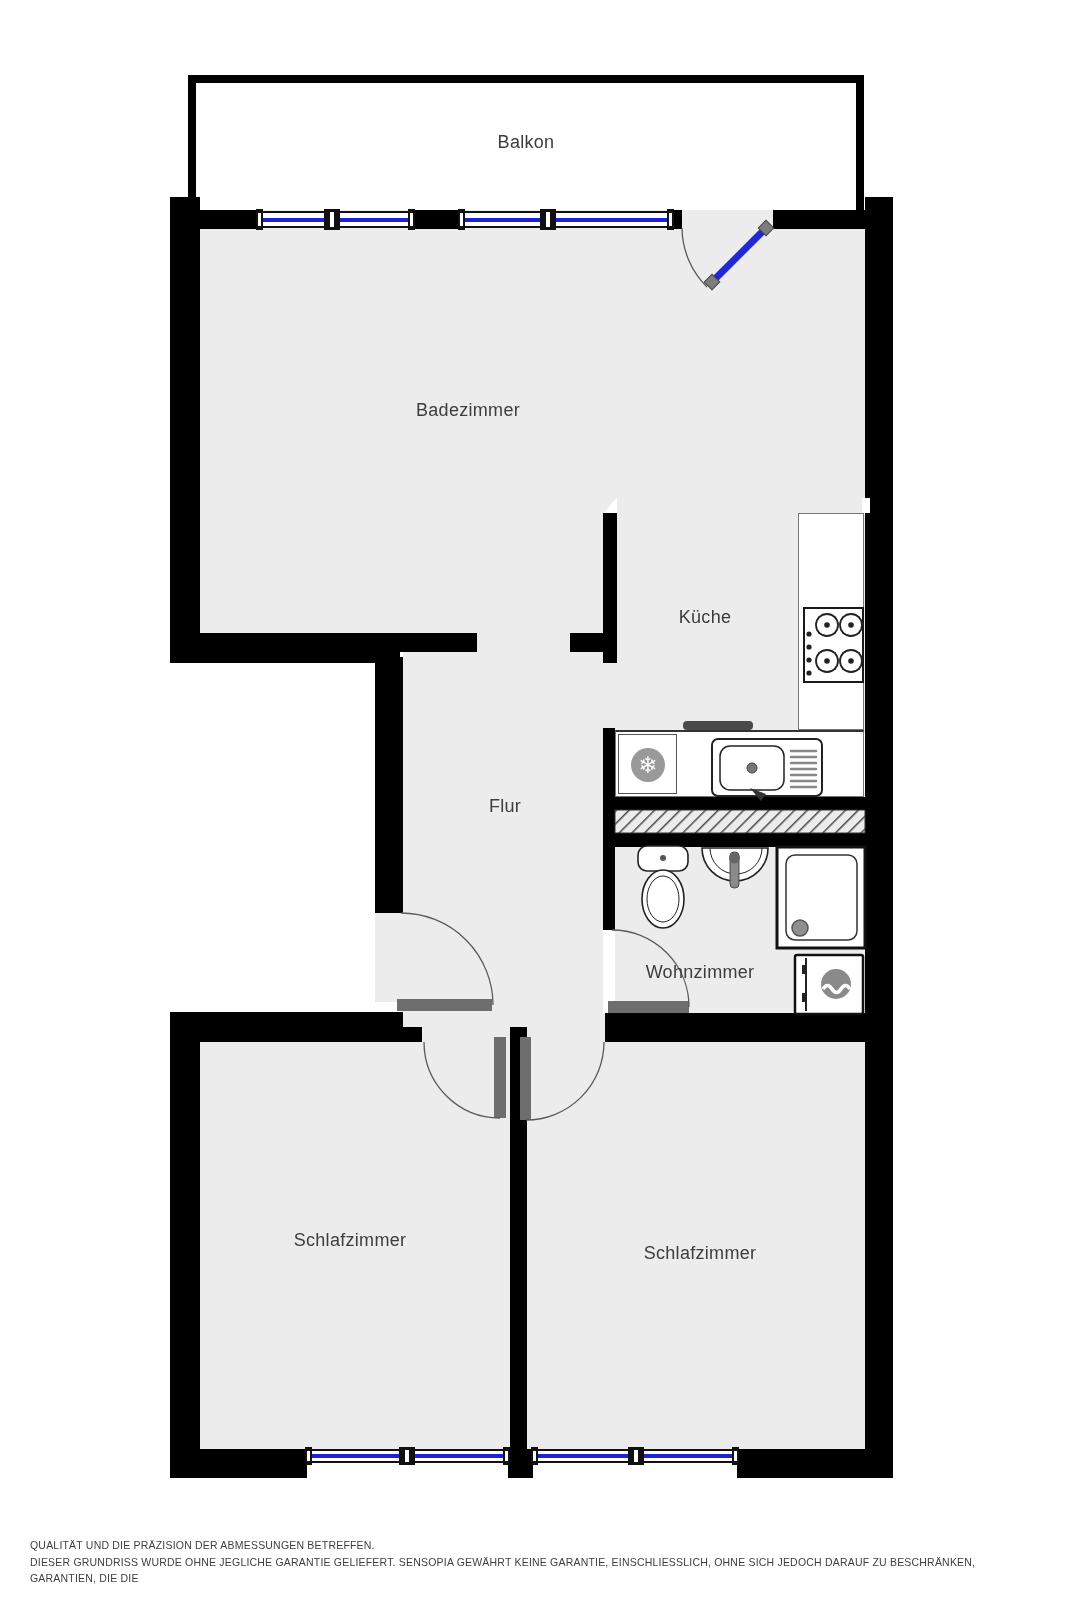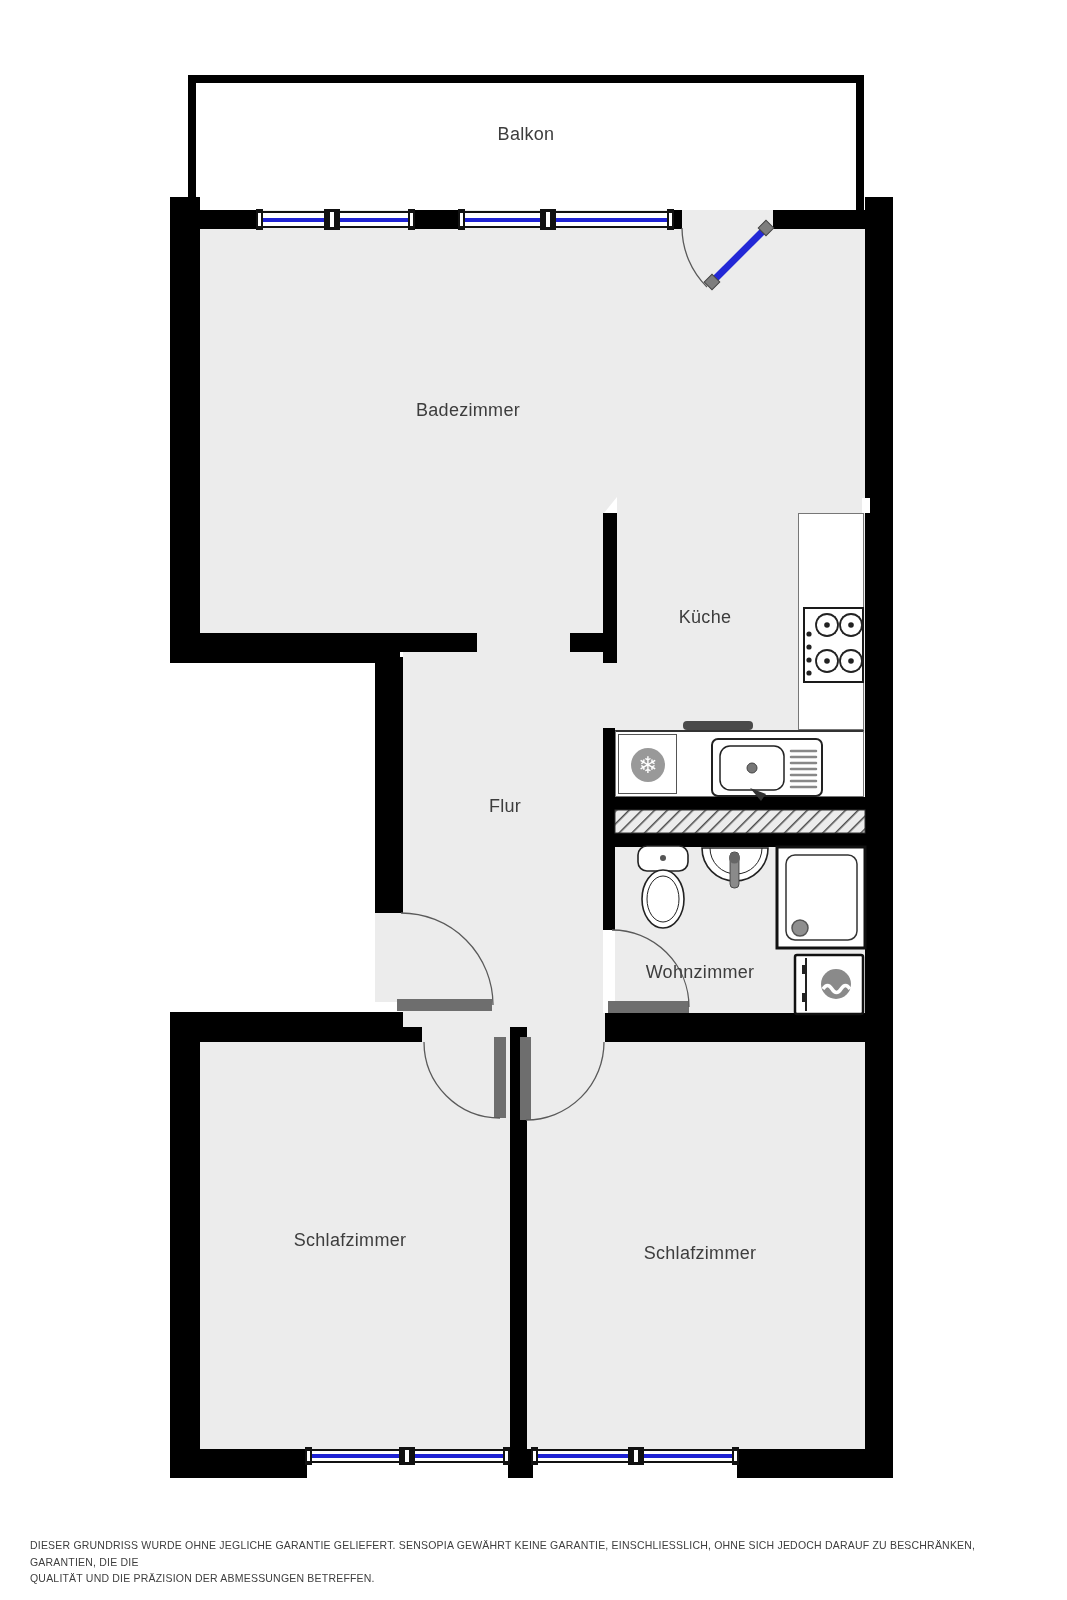--- a/index.html
+++ b/index.html
@@ -206,26 +206,26 @@
     <g>
       <rect x="795" y="955" width="68" height="59" rx="2" fill="#fff" stroke="#111" stroke-width="2.5"></rect>
       <line x1="806" y1="958" x2="806" y2="1011" stroke="#222" stroke-width="2"></line>
       <rect x="802" y="965" width="5" height="9" fill="#222"></rect>
       <rect x="802" y="993" width="5" height="9" fill="#222"></rect>
       <circle cx="836" cy="984" r="15" fill="#8a8a8a"></circle>
       <path d="M 823 989 q 4.5 -7 9 0 q 4.5 7 9 0 q 4.5 -7 9 0" stroke="#fff" stroke-width="3.5" fill="none"></path>
     </g>
   </svg>
 
-  <div class="label" style="left:526px;top:134px">Balkon</div>
+  <div class="label" style="left:526px;top:142px">Balkon</div>
   <div class="label" style="left:468px;top:410px">Badezimmer</div>
   <div class="label" style="left:705px;top:617px">Küche</div>
   <div class="label" style="left:505px;top:806px">Flur</div>
   <div class="label" style="left:700px;top:972px">Wohnzimmer</div>
   <div class="label" style="left:350px;top:1240px">Schlafzimmer</div>
   <div class="label" style="left:700px;top:1253px">Schlafzimmer</div>
 
   <div id="disclaimer">
+    <div>QUALITÄT UND DIE PRÄZISION DER ABMESSUNGEN BETREFFEN.</div>
     <div>DIESER GRUNDRISS WURDE OHNE JEGLICHE GARANTIE GELIEFERT. SENSOPIA GEWÄHRT KEINE GARANTIE, EINSCHLIESSLICH, OHNE SICH JEDOCH DARAUF ZU BESCHRÄNKEN, GARANTIEN, DIE DIE</div>
-    <div>QUALITÄT UND DIE PRÄZISION DER ABMESSUNGEN BETREFFEN.</div>
   </div>
 
 </div>
 
 </body></html>

